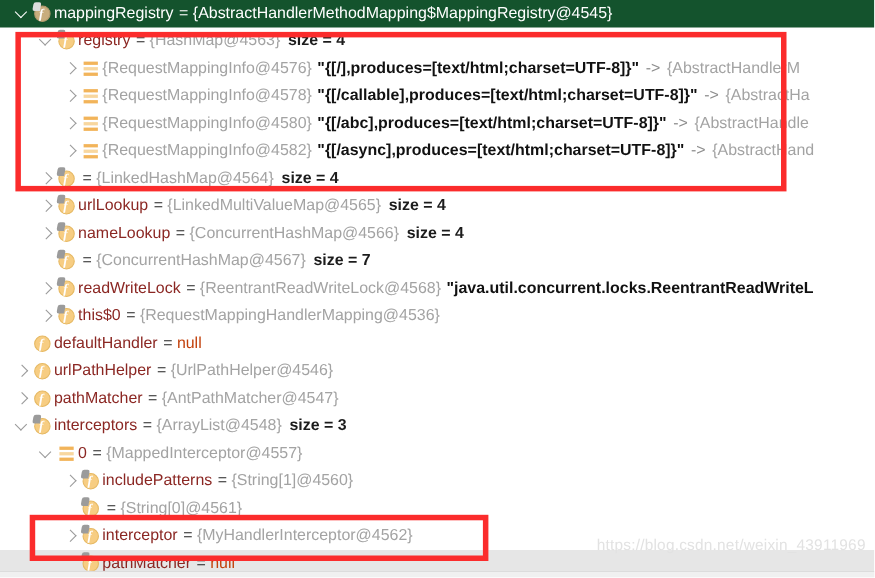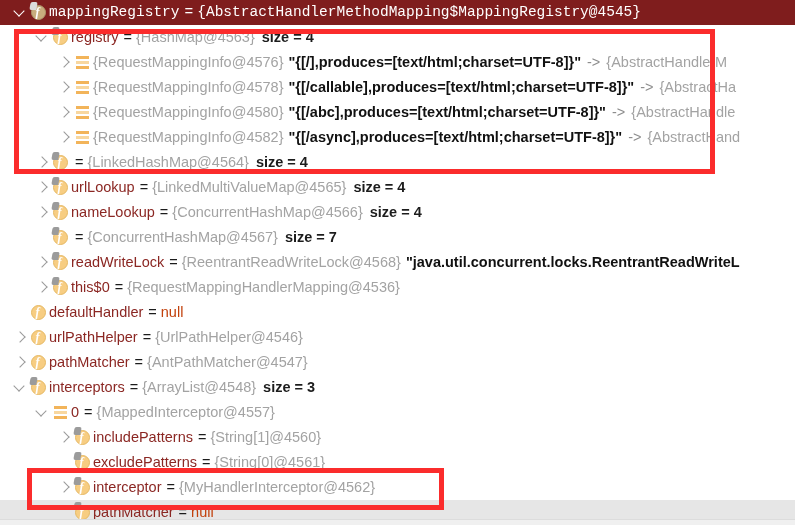--- a/index.html
+++ b/index.html
@@ -23,22 +23,21 @@
     position: relative;
     height: 25px;
     line-height: 25px;
     white-space: nowrap;
     display: flex;
     align-items: center;
     box-sizing: border-box;
     padding-left: 4px;
   }
   .row.selected {
-    background: #7f1d1d;
-    font-family: Liberation Mono, monospace;
+    background: #14532d;
   }
   .row.hover {
     background: #e6e6e6;
   }
 
   
   .indent { display: inline-block; flex: 0 0 auto; }
 
   
   .toggle {
@@ -377,21 +376,20 @@
         <span class="txt label">includePatterns</span>
         <span class="txt eq">=</span>
         <span class="txt ref">{String[1]@4560}</span>
       </div>
       <div class="row">
         <span class="indent" style="width: 52px;"></span>
         <span class="toggle none"></span>
         <span class="icon field priv">
           <span class="mark"></span>
         </span>
-        <span class="txt label">excludePatterns</span>
         <span class="txt eq">=</span>
         <span class="txt ref">{String[0]@4561}</span>
       </div>
       <div class="row">
         <span class="indent" style="width: 52px;"></span>
         <span class="toggle collapsed"></span>
         <span class="icon field priv">
           <span class="mark"></span>
         </span>
         <span class="txt label">interceptor</span>
@@ -406,14 +404,15 @@
         </span>
         <span class="txt label">pathMatcher</span>
         <span class="txt eq">=</span>
         <span class="txt nullv">null</span>
       </div>
     </div>
 
   <div class="redbox" id="redbox-registry"></div>
   <div class="redbox" id="redbox-interceptor"></div>
 
+  <div class="watermark">https://blog.csdn.net/weixin_43911969</div>
   <div class="bottom-strip"></div>
 </div>
 
 </body></html>

